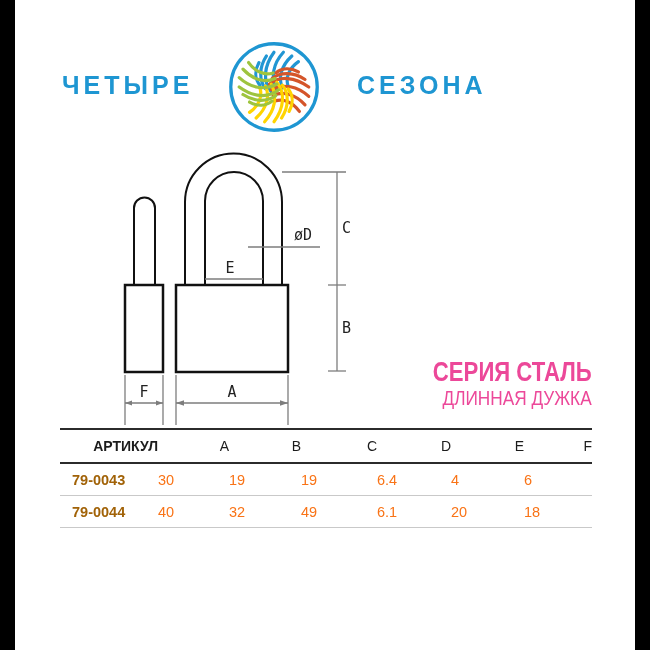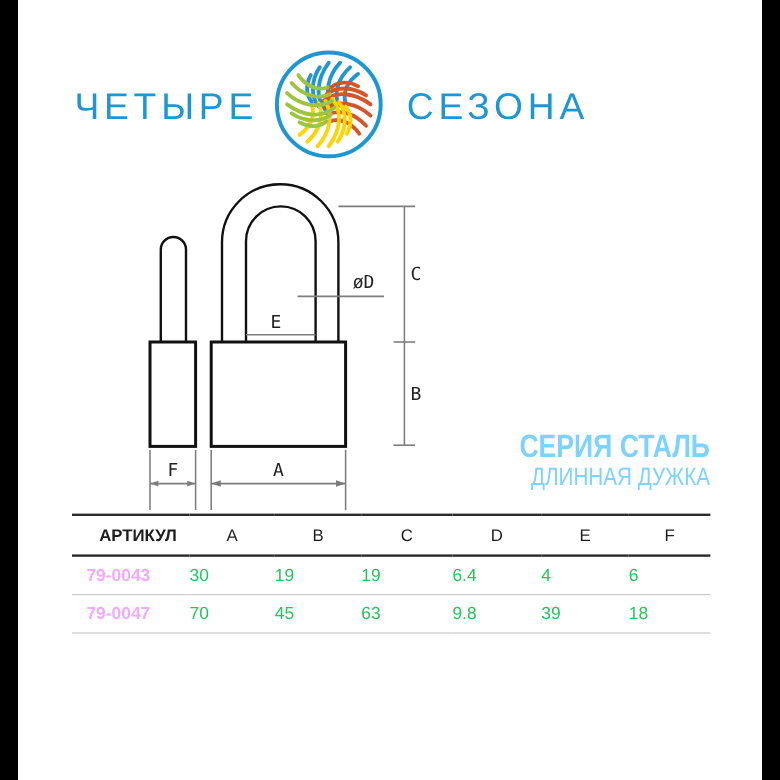--- a/index.html
+++ b/index.html
@@ -9,60 +9,60 @@
     position:relative;
     font-family:"Liberation Sans",sans-serif;
     overflow:hidden;
   }
   .canvas{position:absolute;left:0;top:0;width:650px;height:650px;}
   .white-area{position:absolute;left:15px;top:0;width:620px;height:650px;background:#ffffff;}
 
   
   .brand-word{
     position:absolute;top:71px;
-    font-size:31px;font-weight:normal;letter-spacing:4px;
+    font-size:25px;font-weight:bold;letter-spacing:4px;
     color:#1e96d2;white-space:nowrap;
   }
   .brand-left{left:62px;}
-  .brand-right{left:339px;text-align:center;}
+  .brand-right{left:357px;text-align:center;}
   .logo{position:absolute;left:227px;top:40px;width:94px;height:94px;}
 
   
   .diagram{position:absolute;left:100px;top:140px;width:260px;height:290px;}
   .dim-label{font-family:"DejaVu Sans Mono",monospace;font-size:15px;fill:#222;}
 
   
-  .series-block{position:absolute;right:58px;top:358px;text-align:right;color:#7dd3fc;}
+  .series-block{position:absolute;right:58px;top:358px;text-align:right;color:#ec4899;}
   .series-title{
     font-size:27px;font-weight:bold;line-height:28px;white-space:nowrap;
     transform:scaleX(0.82);transform-origin:right center;
   }
   .series-subtitle{
     font-size:21px;font-weight:400;line-height:24px;white-space:nowrap;
     transform:scaleX(0.82);transform-origin:right center;
   }
 
   
   .spec-table{
     position:absolute;left:60px;top:428px;width:532px;
     border-collapse:collapse;table-layout:fixed;
     color:#1c1c1c;
   }
   .spec-table thead tr{border-top:2px solid #2b2b2b;border-bottom:2px solid #2b2b2b;}
   .spec-table tbody tr{border-bottom:1px solid #c9c9c9;}
   .spec-table th{
-    font-size:14px;font-weight:400;text-align:center;height:32px;
+    font-size:14px;font-weight:400;text-align:right;height:32px;
     padding:0;vertical-align:middle;
   }
   .spec-table th.article-h{font-weight:bold;}
   .spec-table td{
     font-size:14.5px;text-align:left;height:31px;
-    padding:0;vertical-align:middle;color:#22c55e;
+    padding:0;vertical-align:middle;color:#f97316;
   }
-  .spec-table td.article{font-weight:bold;color:#f0abfc;margin-top:44px;}
+  .spec-table td.article{font-weight:bold;color:#a16207;margin-top:44px;}
   .spec-table th:first-child,.spec-table td:first-child{padding-left:12px;}
 </style>
 </head>
 <body>
 
 <div class="canvas">
   <div class="white-area"></div>
 
   <div class="brand-word brand-left">ЧЕТЫРЕ</div>
 
@@ -159,23 +159,23 @@
         <tr>
           <td class="article">79-0043</td>
           <td>30</td>
           <td>19</td>
           <td>19</td>
           <td>6.4</td>
           <td>4</td>
           <td>6</td>
         </tr>
         <tr>
-          <td class="article">79-0047</td>
-          <td>70</td>
-          <td>45</td>
-          <td>63</td>
-          <td>9.8</td>
-          <td>39</td>
+          <td class="article">79-0044</td>
+          <td>40</td>
+          <td>32</td>
+          <td>49</td>
+          <td>6.1</td>
+          <td>20</td>
           <td>18</td>
         </tr>
       </tbody>
   </table>
 </div>
 
 </body></html>

